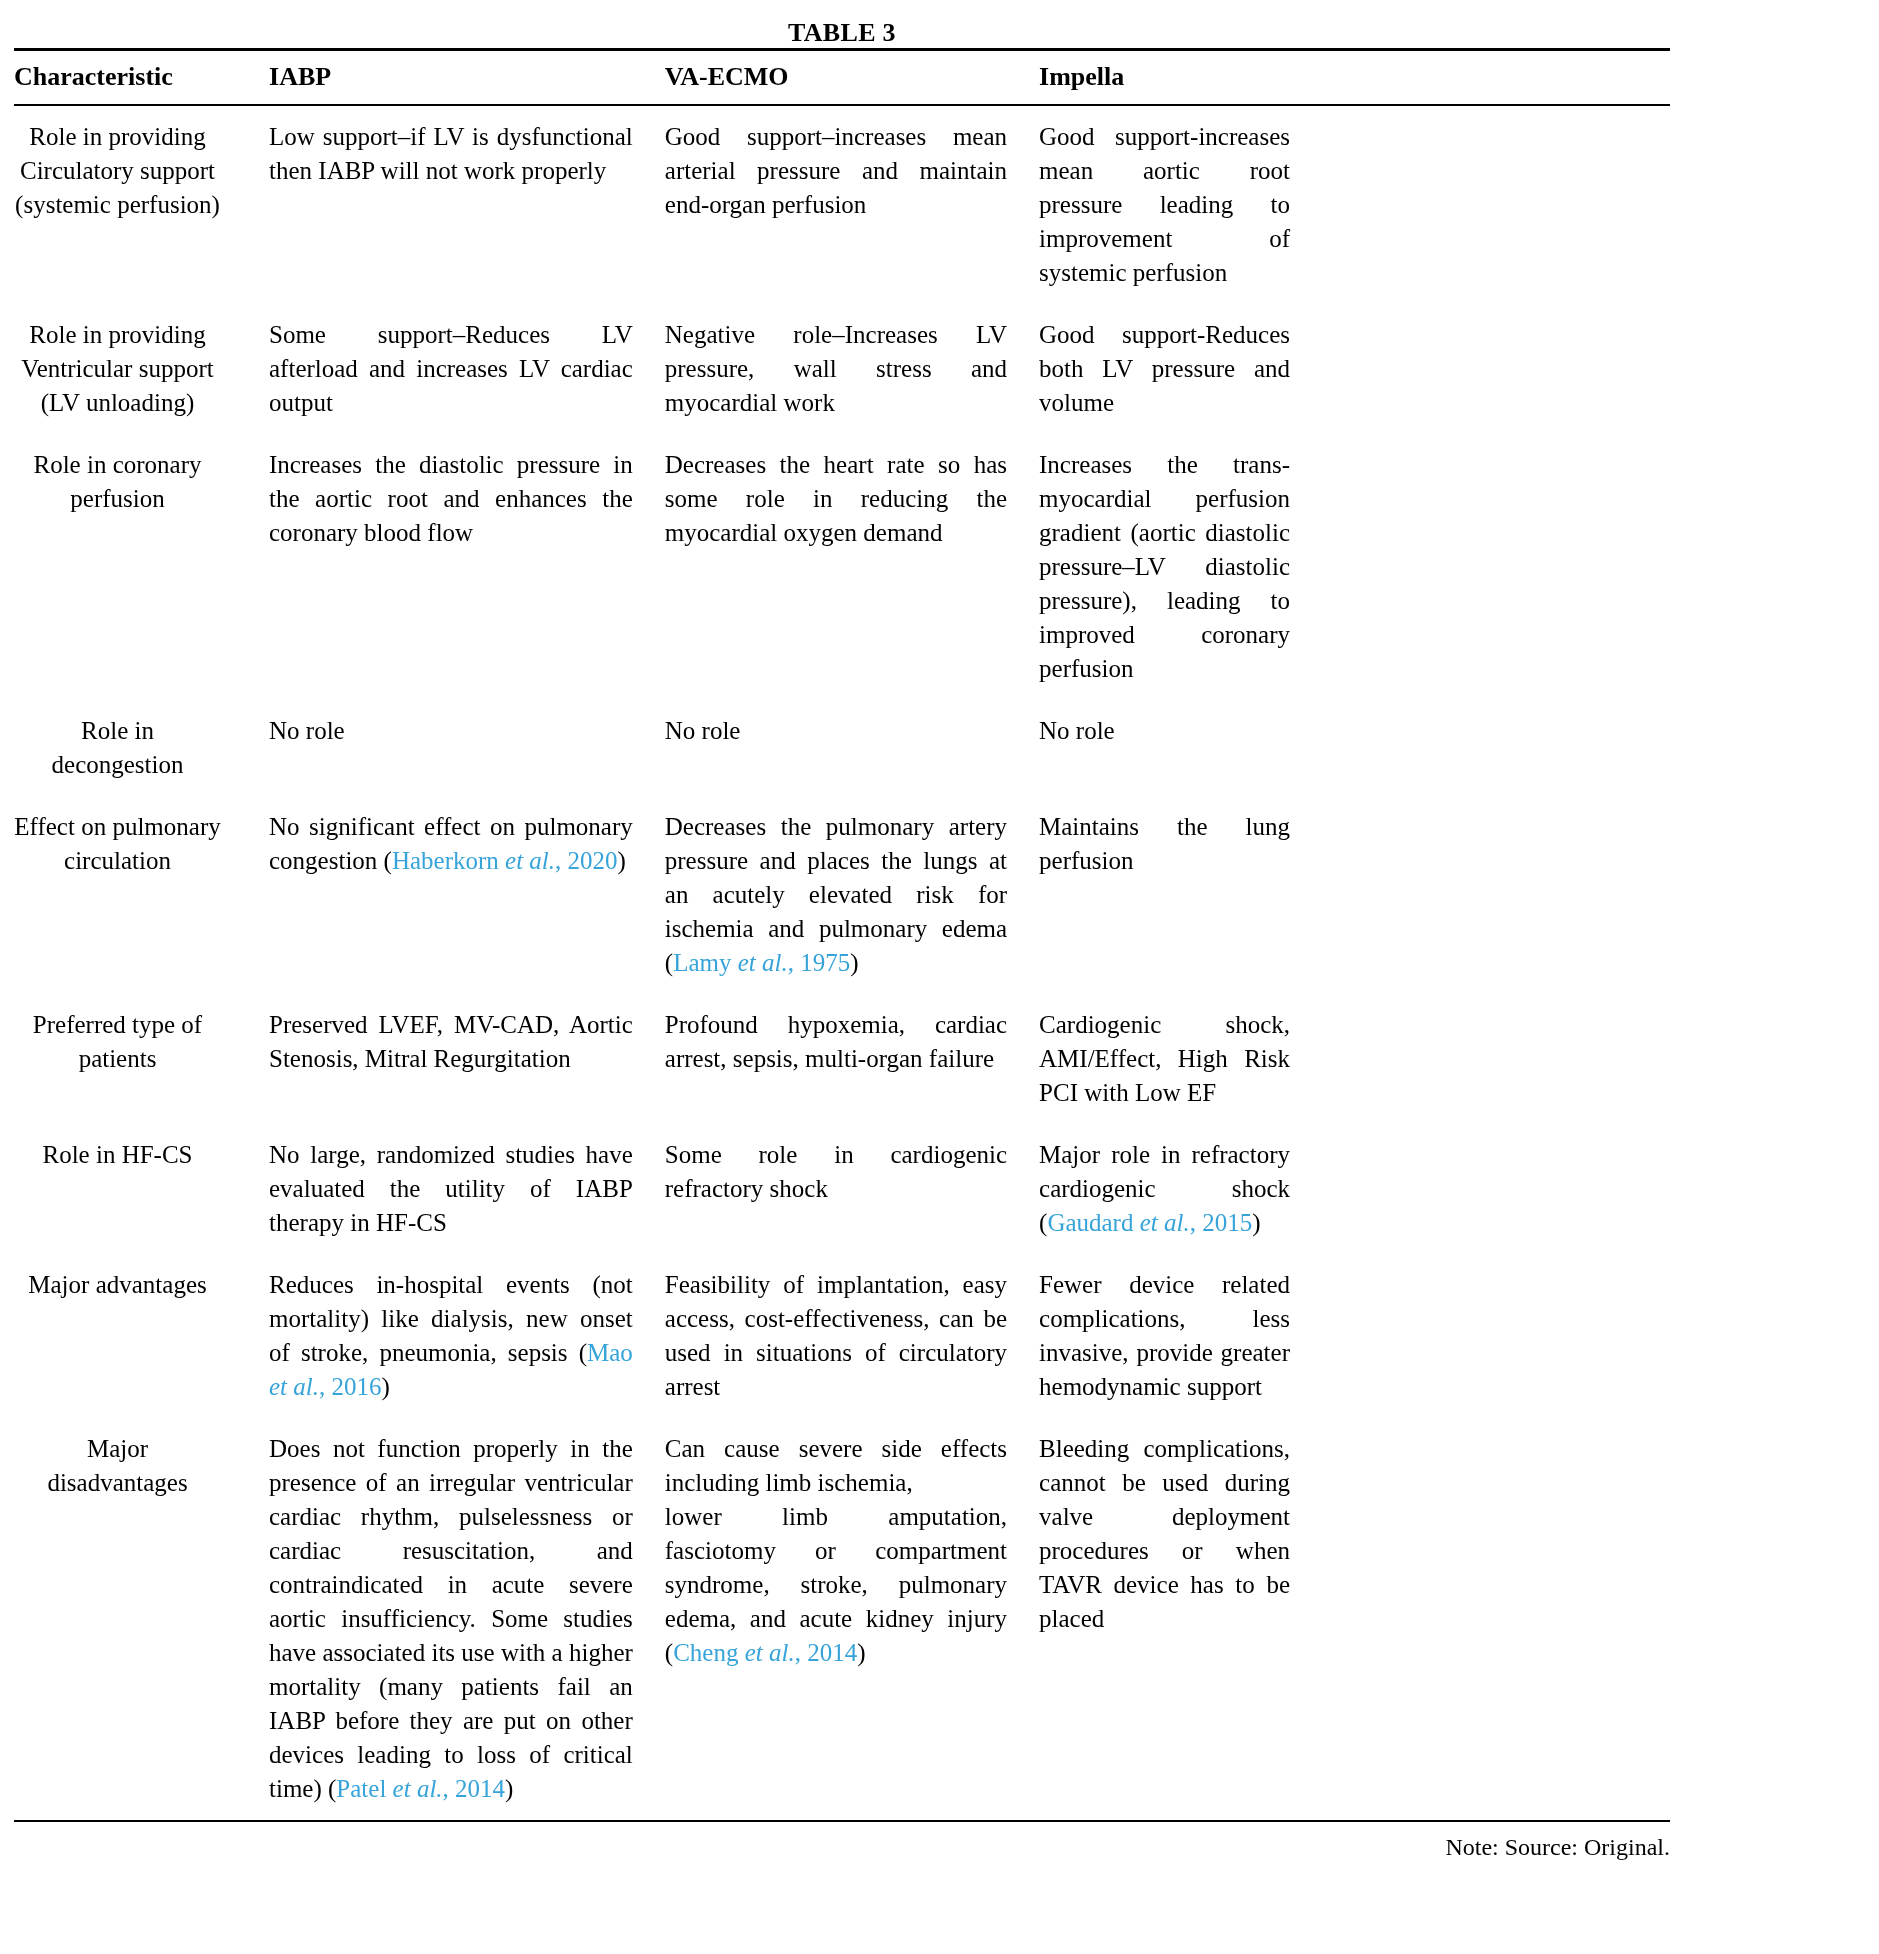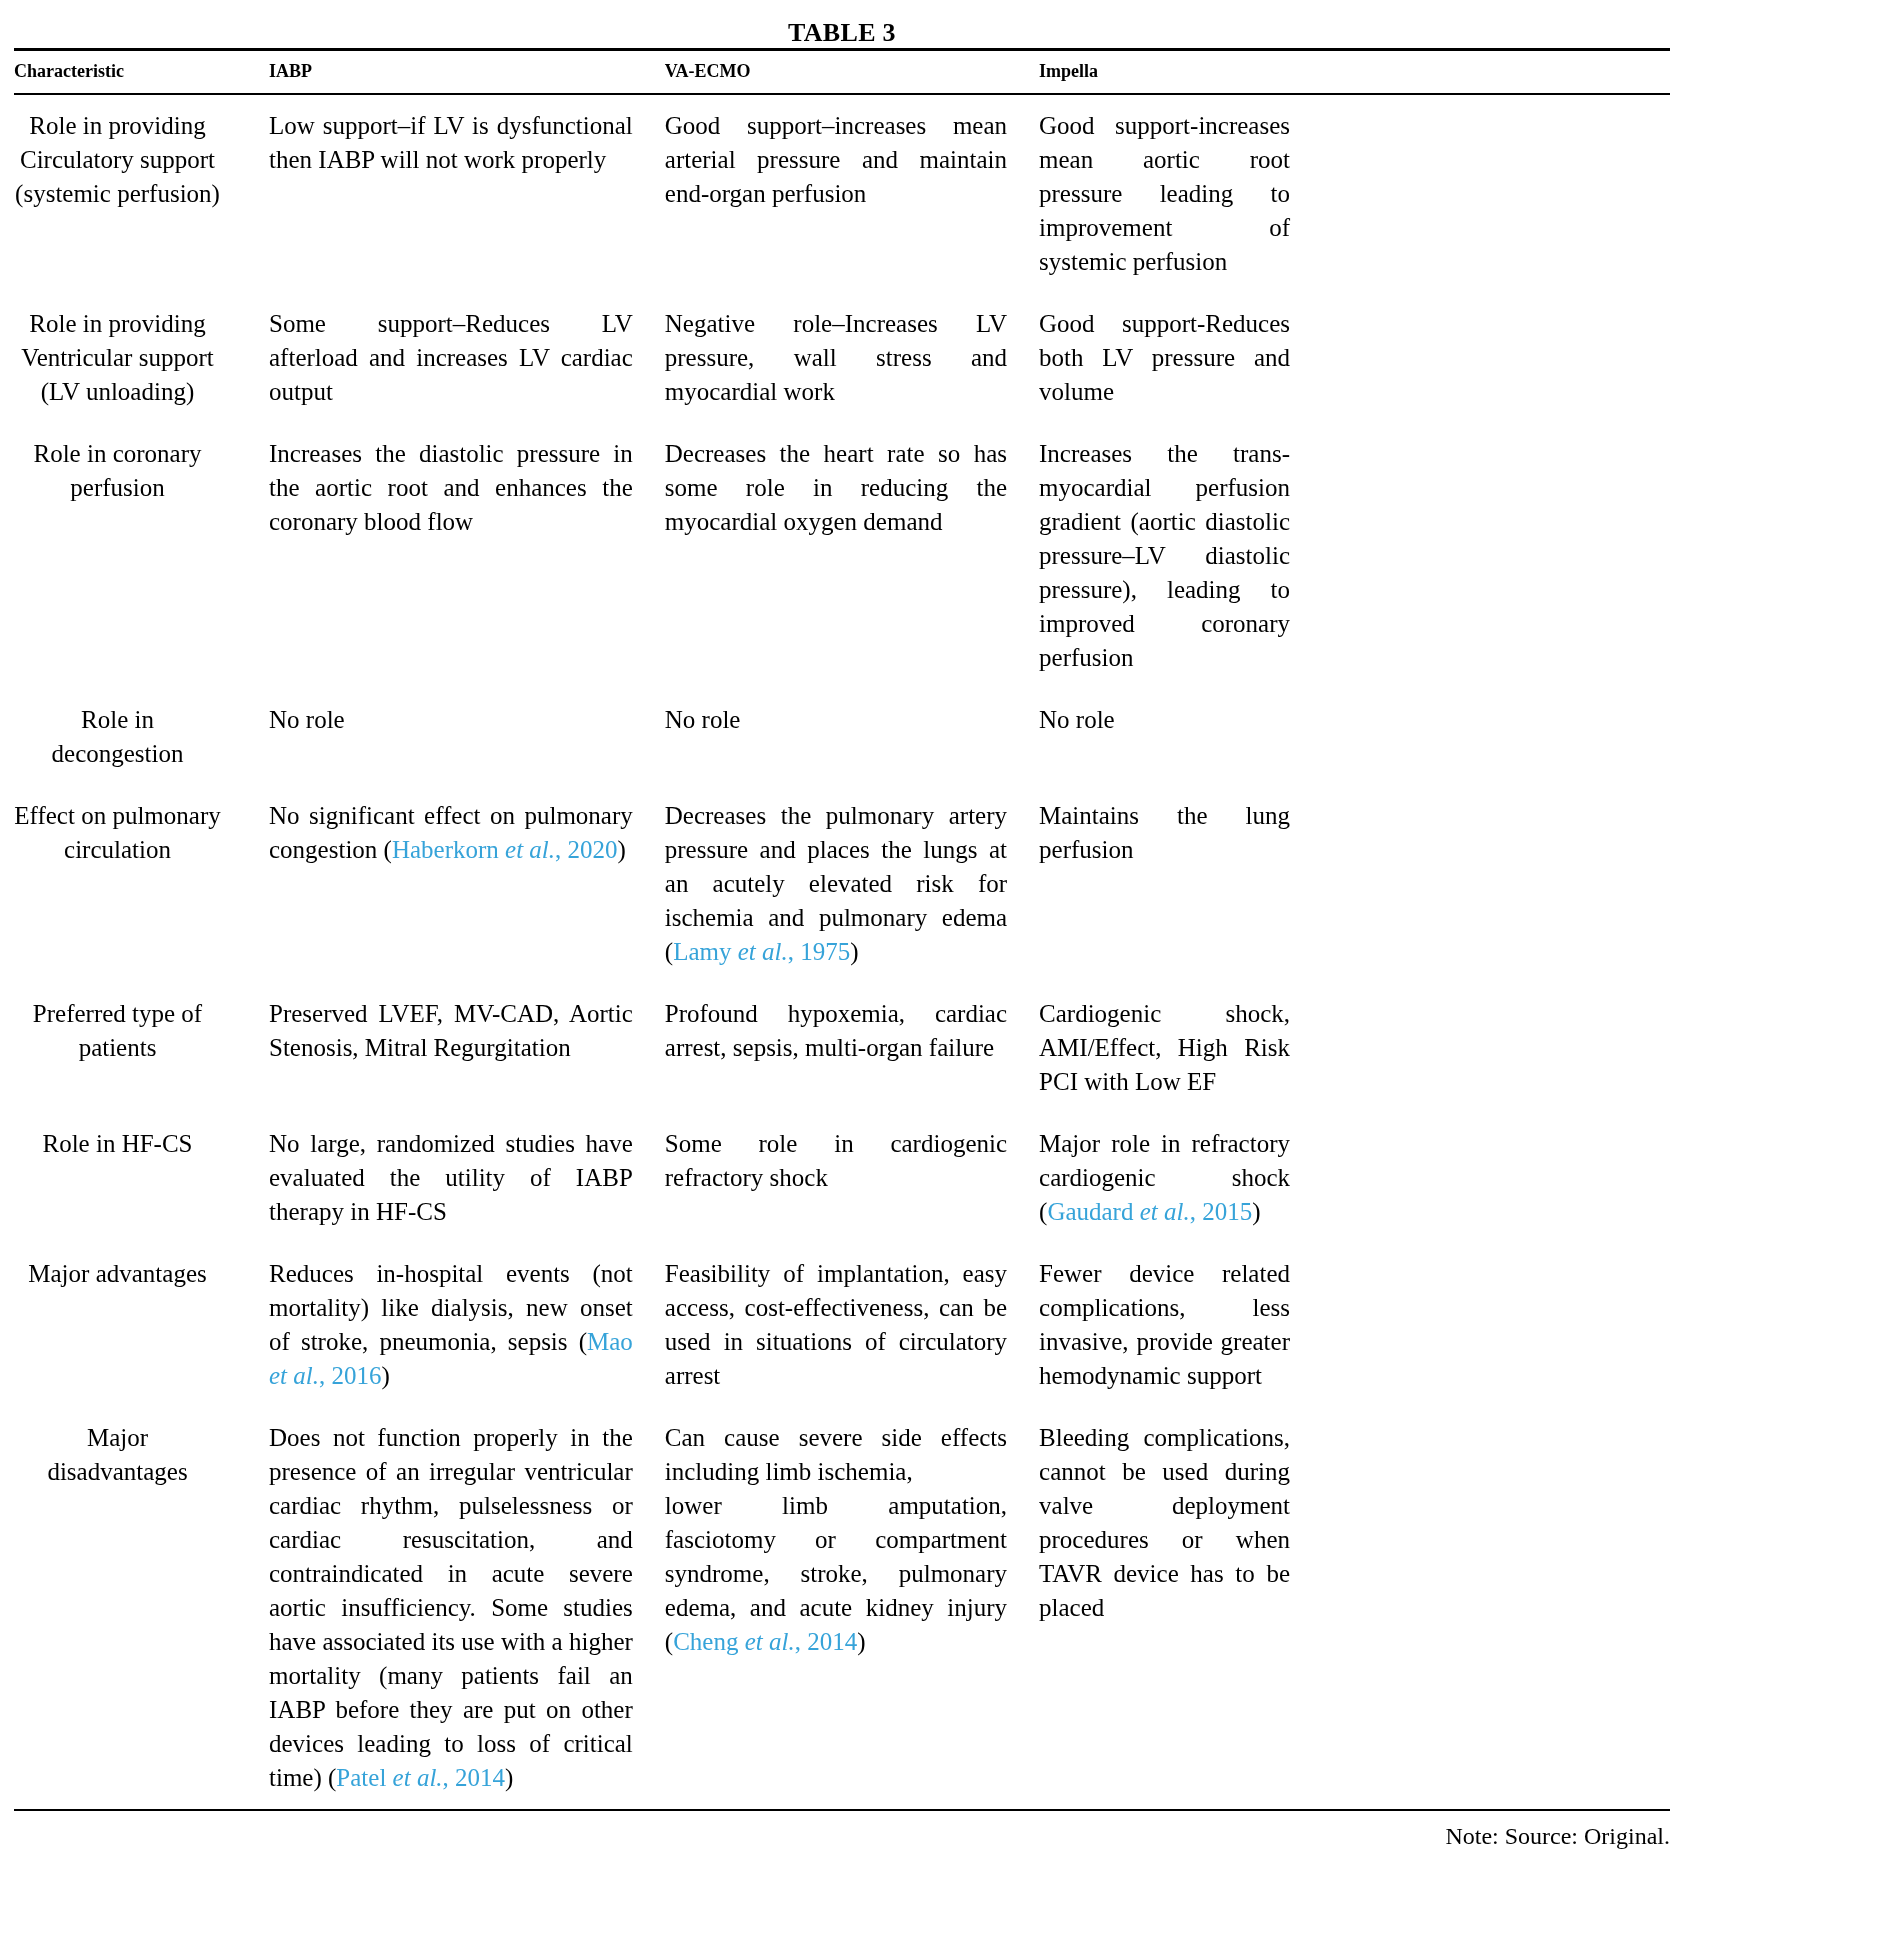--- a/index.html
+++ b/index.html
@@ -35,21 +35,21 @@
     border-bottom: 2px solid #000;
   }
   table.mcs col.c1 { width: 15.4%; }
   table.mcs col.c2 { width: 23.9%; }
   table.mcs col.c3 { width: 22.6%; }
   table.mcs col.c4 { width: 38.1%; }
   table.mcs th {
     text-align: left;
     vertical-align: top;
     font-weight: 700;
-    font-size: 18px;
+    font-size: 26px;
     padding: 8px 24px 10px 0;
     border-bottom: 2px solid #000;
   }
   table.mcs td {
     vertical-align: top;
     text-align: justify;
     padding: 14px 32px 14px 0;
   }
   table.mcs td.col-char {
     text-align: center;

